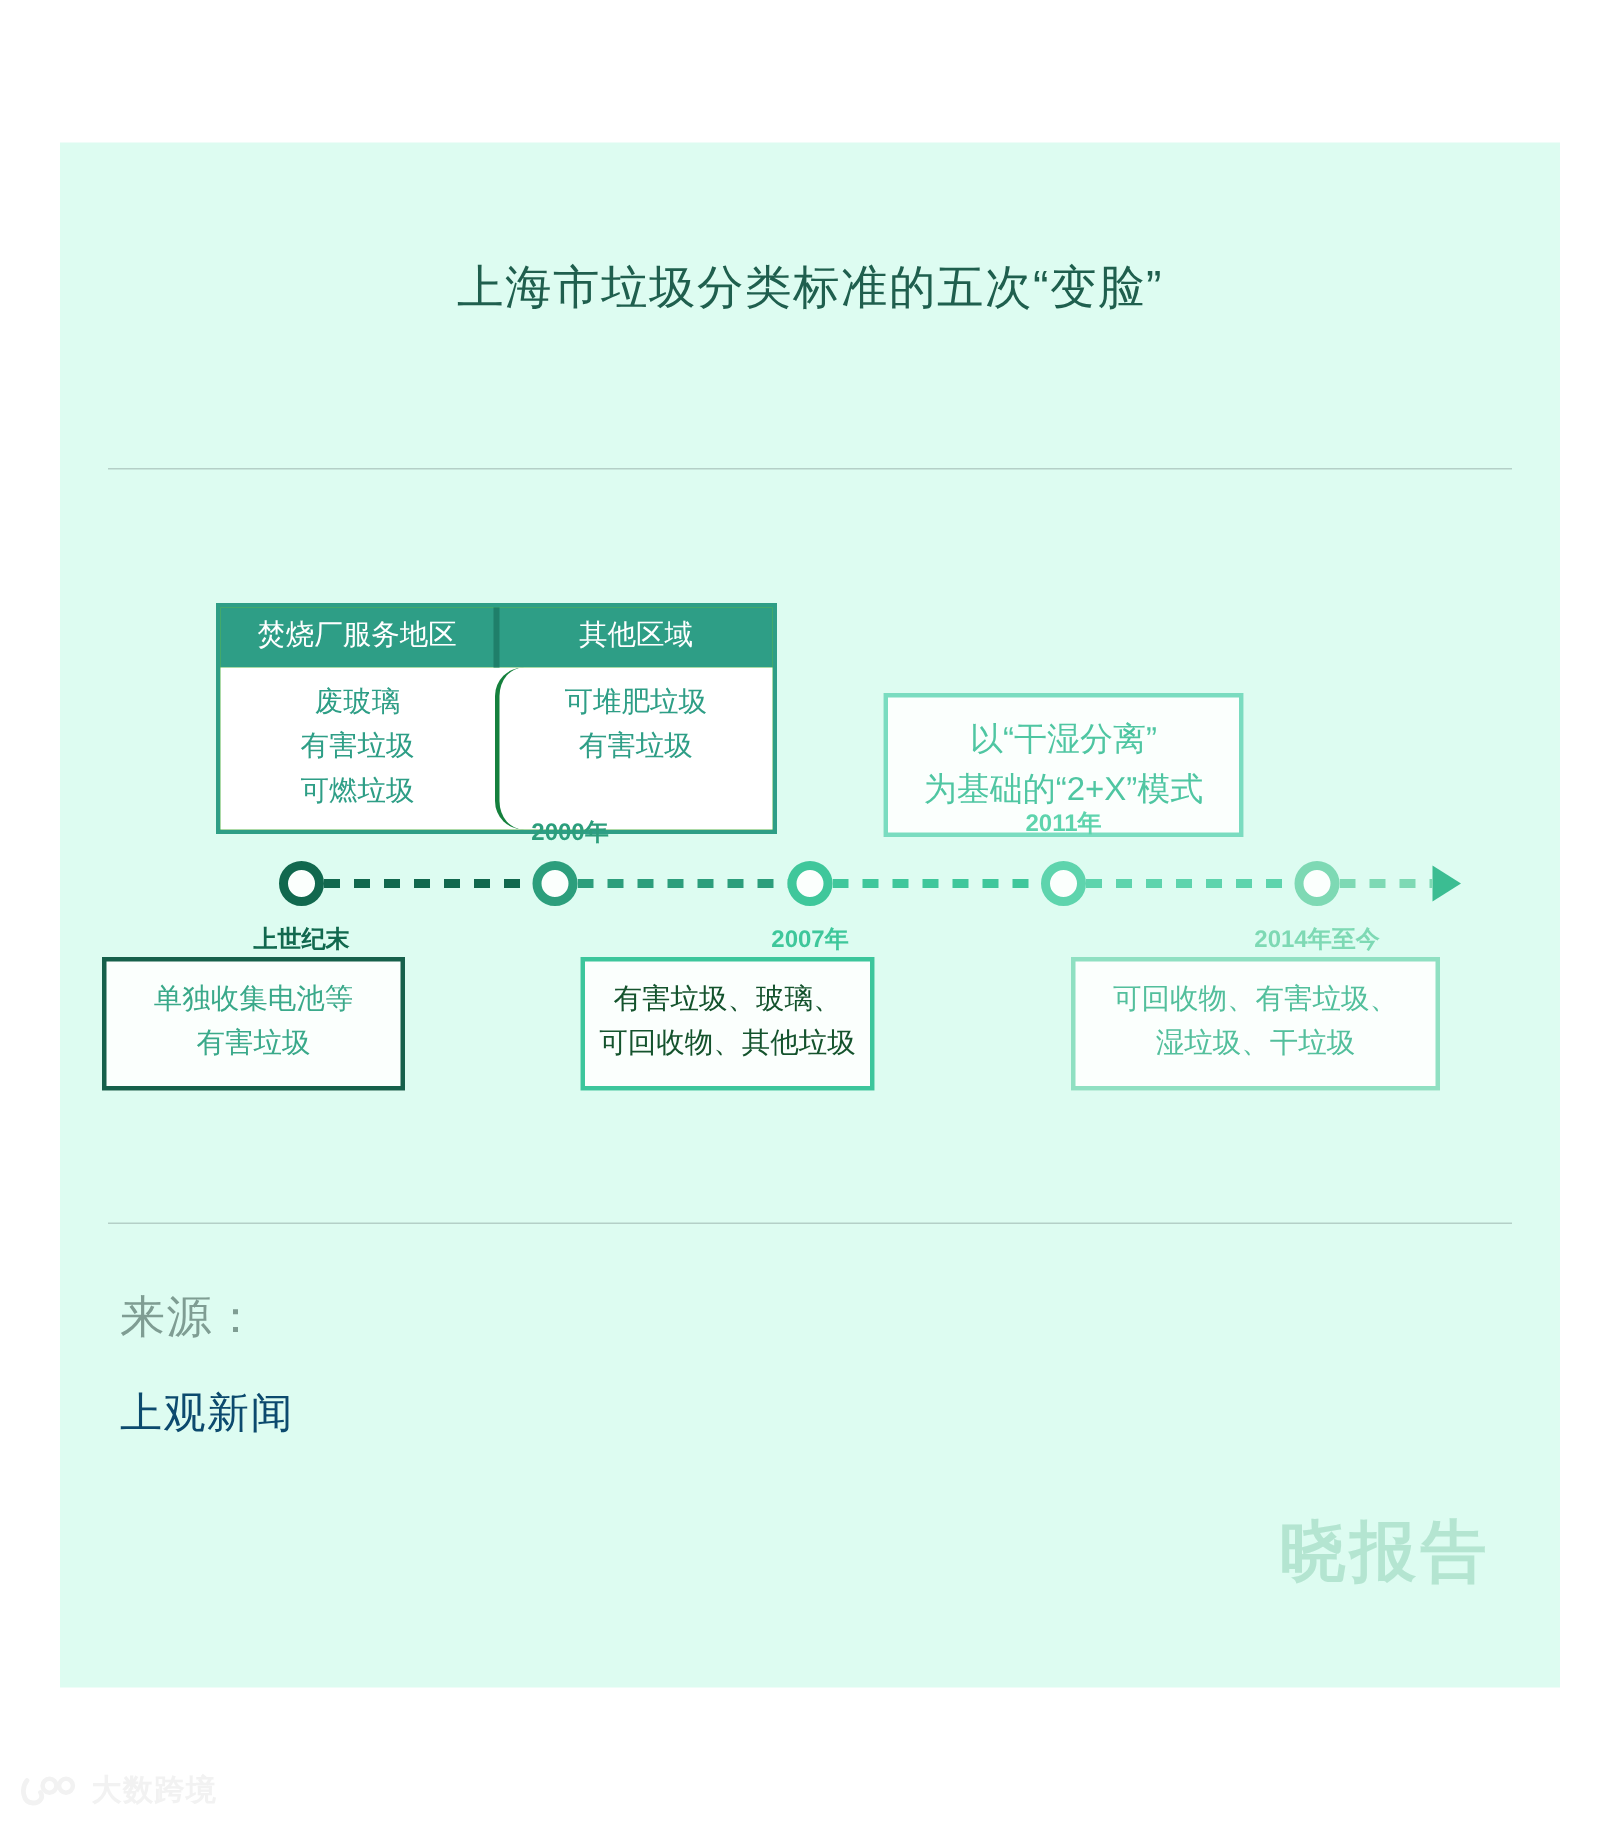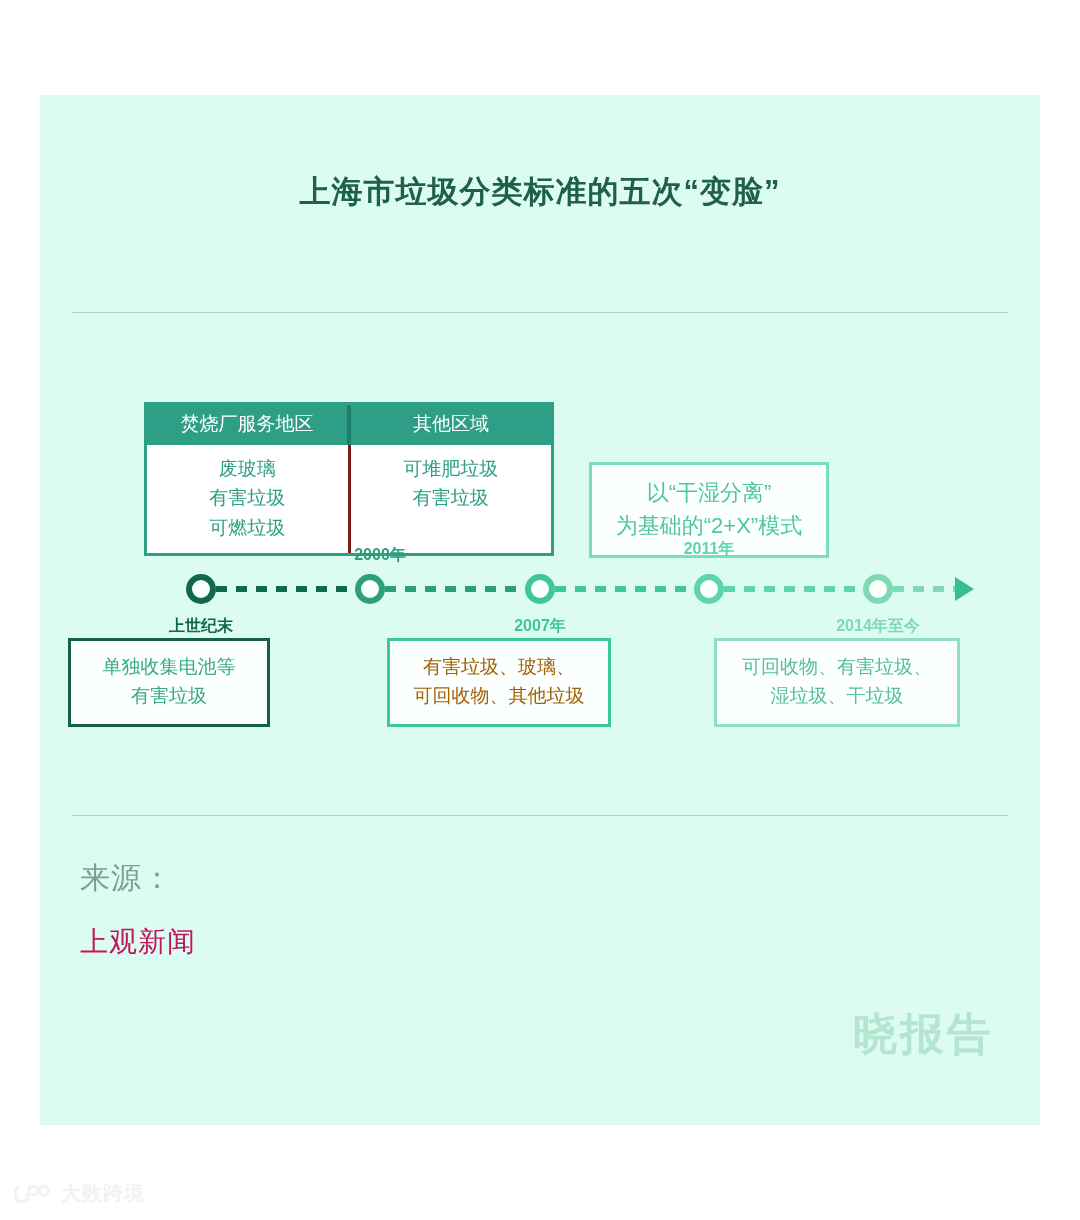--- a/index.html
+++ b/index.html
@@ -26,39 +26,39 @@
 
   .title {
     position: absolute;
     left: 0;
     top: 76px;
     width: 1000px;
     text-align: center;
     font-size: 31px;
     letter-spacing: 1px;
     color: #1f5f4e;
-    font-weight: 700;
+    font-weight: 400;
   }
 
   .divider {
     position: absolute;
     left: 32px;
     width: 936px;
     height: 1px;
     background: #b4cfc7;
   }
   .divider.top { top: 217px; }
   .divider.bottom { top: 720px; }
 
   
   .cat-table {
     position: absolute;
     left: 104px;
     top: 307px;
-    width: 410px;
+    width: 374px;
     border: 3px solid #2e9e86;
     box-sizing: border-box;
     background: #84cc16;
   }
   .cat-table .thead {
     display: flex;
     background: #2e9e86;
   }
   .cat-table .th {
     flex: 1 1 0;
@@ -74,21 +74,21 @@
     background: #ffffff;
   }
   .cat-table .td {
     flex: 1 1 0;
     text-align: center;
     color: #2e9e86;
     font-size: 19px;
     line-height: 1.55;
     padding: 9px 0 11px 0;
   }
-  .cat-table .td + .td { border-left: 3px solid #7f1d1d; }
+  .cat-table .td + .td { border-left: 3px solid #15803d; border-radius: 19px; }
   .cat-table .td div { white-space: nowrap; }
 
   
   .note-box {
     position: absolute;
     left: 549px;
     top: 367px;
     width: 240px;
     box-sizing: border-box;
     border: 3px solid #7adcc0;
@@ -156,21 +156,21 @@
     top: 763px;
     font-size: 30px;
     color: #7f9d93;
     letter-spacing: 1px;
   }
   .src-value {
     position: absolute;
     left: 40px;
     top: 828px;
     font-size: 28px;
-    color: #be185d;
+    color: #0c4a6e;
     letter-spacing: 1px;
   }
 
   .watermark {
     position: absolute;
     right: 46px;
     top: 910px;
     font-size: 44px;
     font-weight: bold;
     color: #b4e5d1;
@@ -244,21 +244,21 @@
       <div class="tl-label" style="color: rgb(94, 212, 173); left: 669px; transform: translateX(-50%); top: 444px;">2011年</div>
       <div class="node" style="left: 823px; border: 6px solid rgb(126, 217, 180);"></div>
       <div class="tl-label" style="color: rgb(126, 217, 180); left: 838px; transform: translateX(-50%); top: 521px;">2014年至今</div>
     </div>
 
   <div id="event-boxes">
       <div class="ev-box" style="left: 28px; top: 543px; width: 202px; border: 3px solid rgb(22, 96, 75); color: rgb(58, 169, 138);">
         <div>单独收集电池等</div>
         <div>有害垃圾</div>
       </div>
-      <div class="ev-box" style="left: 347px; top: 543px; width: 224px; border: 3px solid rgb(60, 198, 156); color: #a16207;">
+      <div class="ev-box" style="left: 347px; top: 543px; width: 196px; border: 3px solid rgb(60, 198, 156); color: #14532d;">
         <div>有害垃圾、玻璃、</div>
         <div>可回收物、其他垃圾</div>
       </div>
       <div class="ev-box" style="left: 674px; top: 543px; width: 246px; border: 3px solid rgb(143, 224, 194); color: rgb(83, 191, 156);">
         <div>可回收物、有害垃圾、</div>
         <div>湿垃圾、干垃圾</div>
       </div>
     </div>
 
   <div class="src-label">来源：</div>

